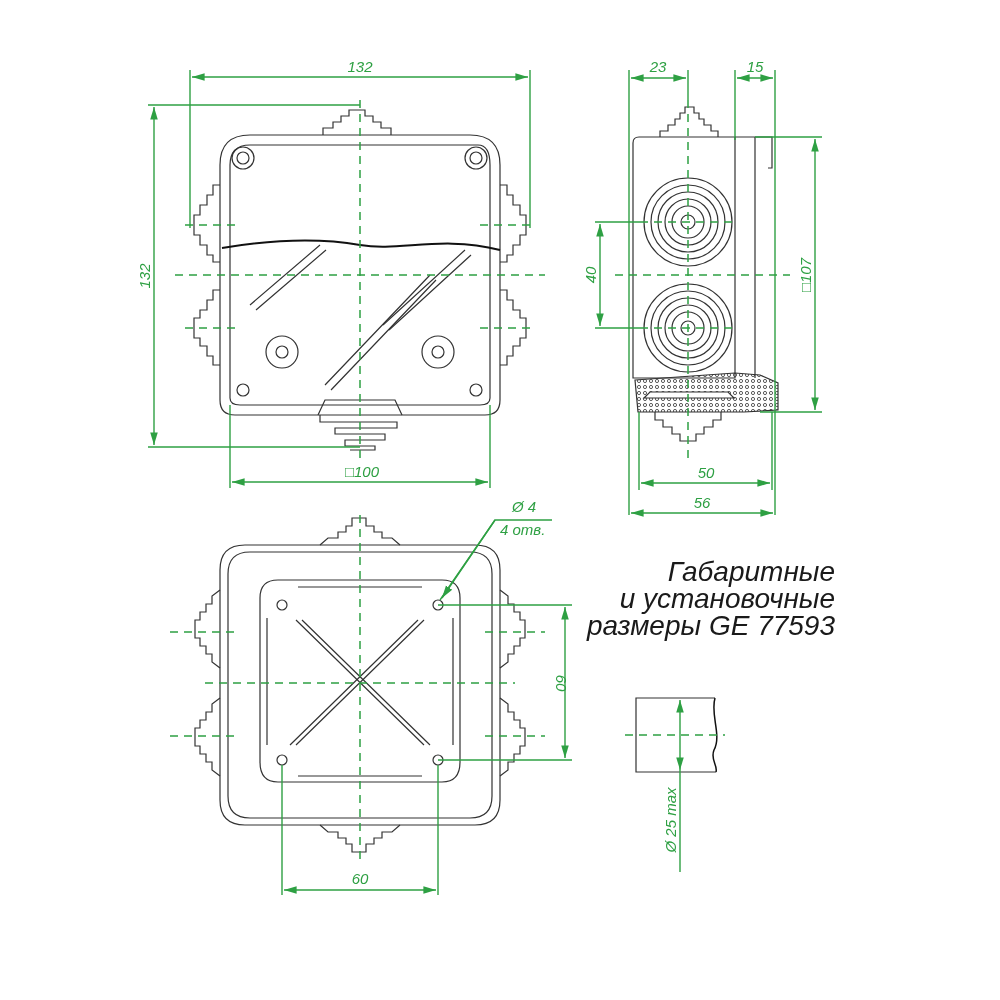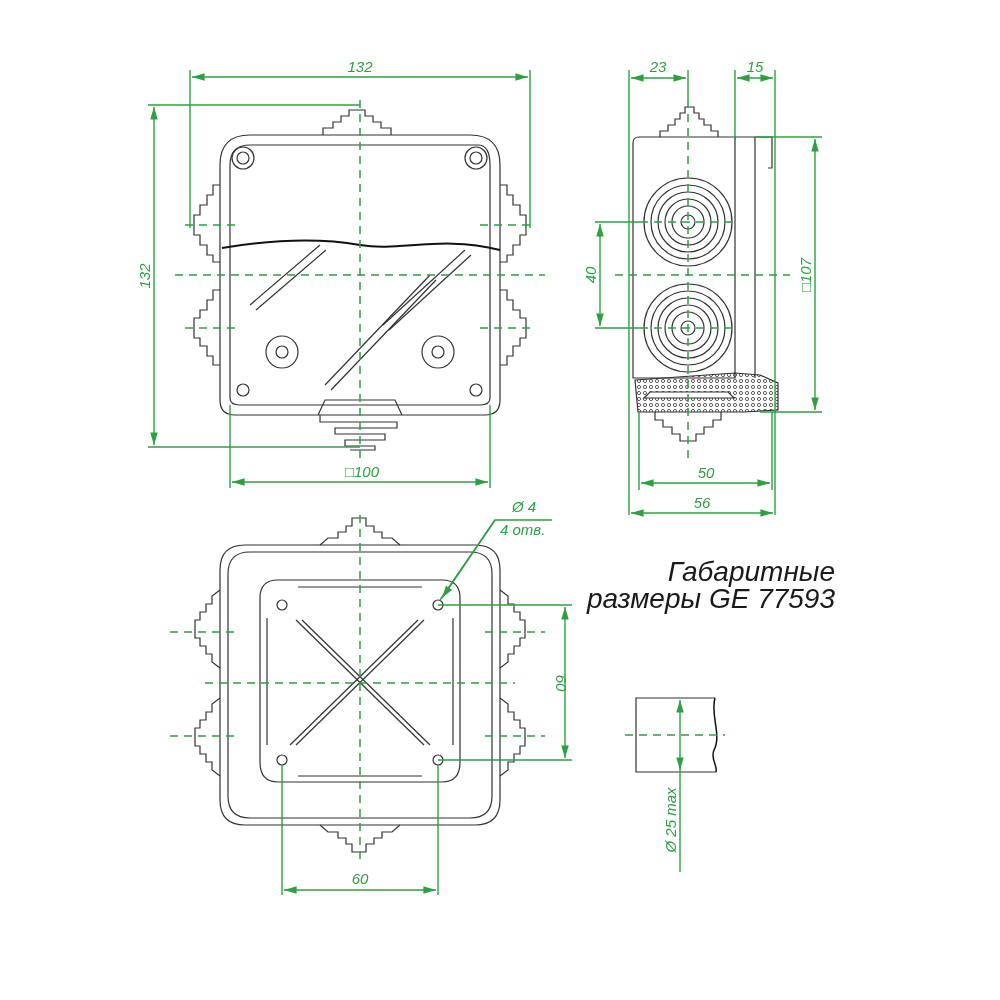--- a/index.html
+++ b/index.html
@@ -179,14 +179,15 @@
   <g stroke="#2ea043" stroke-width="1.4" fill="none">
     <line x1="625" y1="735" x2="725" y2="735" stroke-dasharray="8,6"></line>
     <line x1="680" y1="700" x2="680" y2="770" marker-start="url(#arr)" marker-end="url(#arr)"></line>
     <line x1="680" y1="770" x2="680" y2="872"></line>
   </g>
   <text class="dim" transform="translate(676,820) rotate(-90)" text-anchor="middle">Ø 25 max</text>
 </svg>
 
 <div class="title">
   <div>Габаритные</div>
+  <div>и установочные</div>
   <div>размеры GE 77593</div>
 </div>
 
 </body></html>

